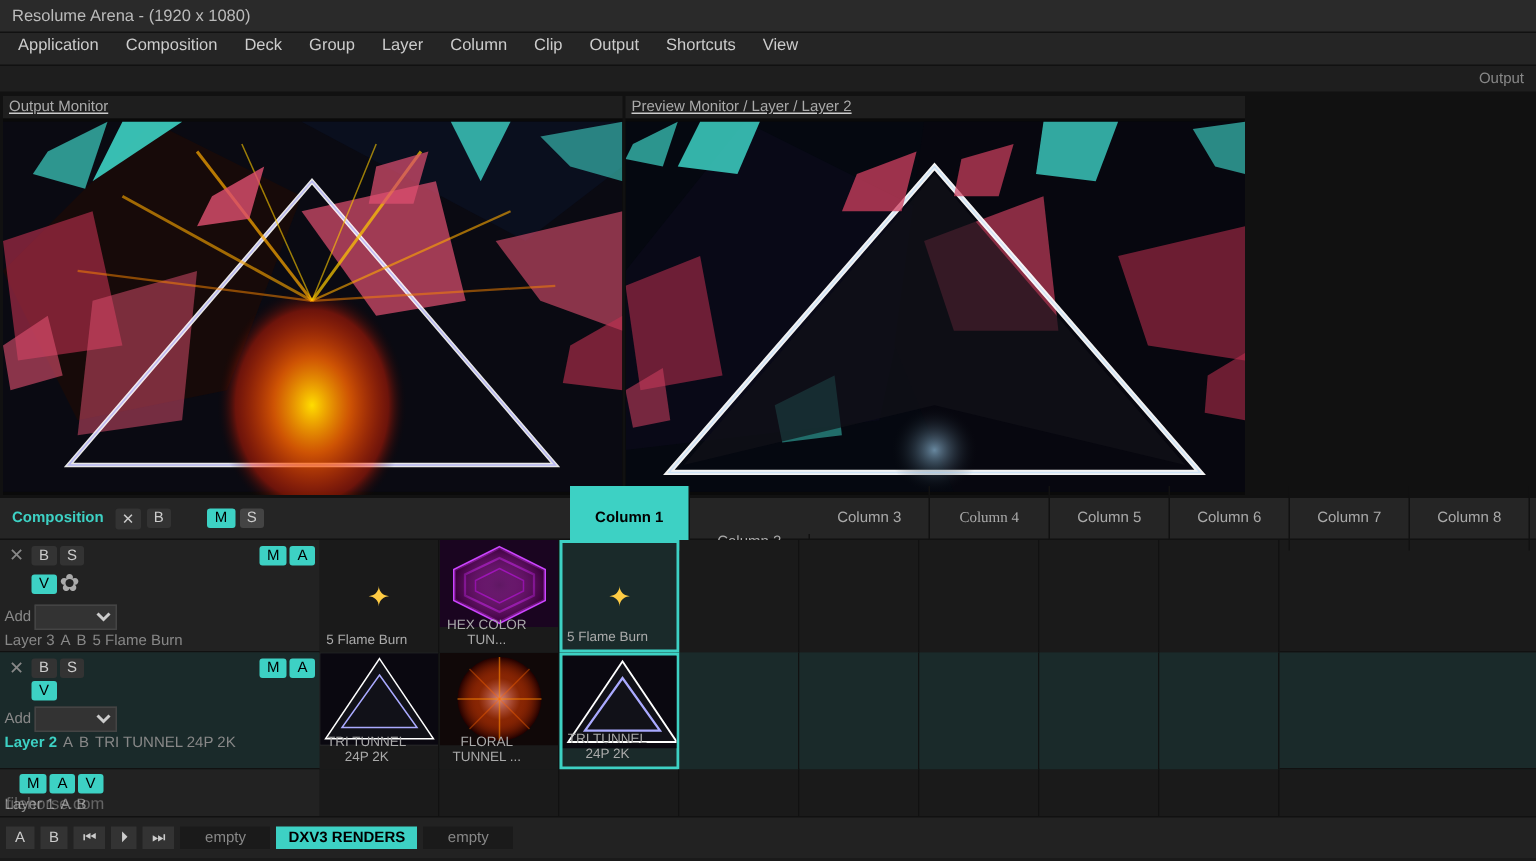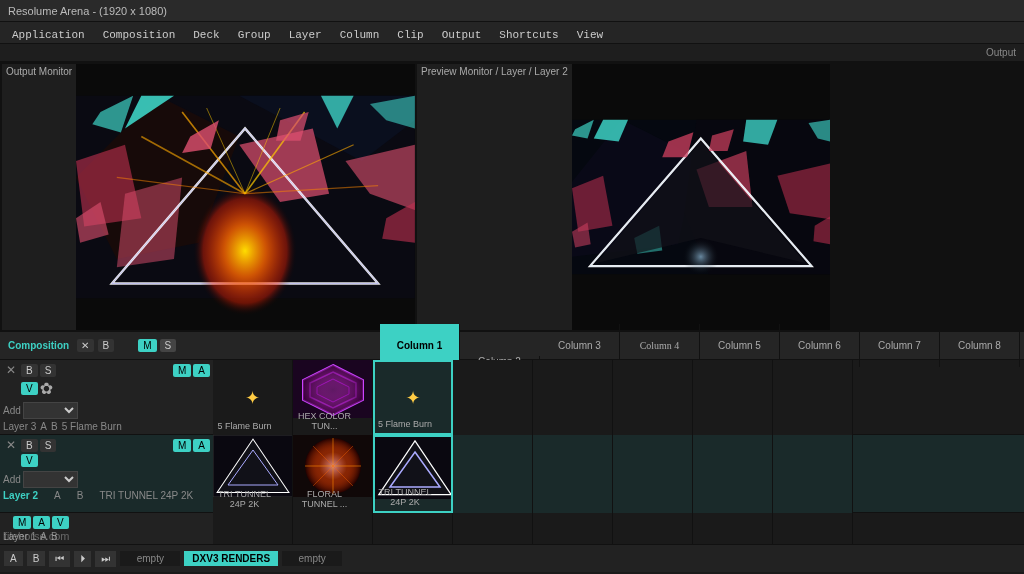--- a/index.html
+++ b/index.html
@@ -23,25 +23,24 @@
       font-size: 11px;
       color: #bbb;
       border-bottom: 1px solid #111;
     }
 
     
     #menu-bar {
       background: #252525;
       height: 22px;
       display: flex;
-      align-items: flex-end;
+      align-items: flex-start;
       padding: 0 4px;
       border-bottom: 1px solid #111;
       gap: 2px;
-      font-family: Liberation Mono, monospace;
     }
     .menu-item {
       padding: 2px 8px;
       cursor: pointer;
       color: #ccc;
       font-size: 11px;
     }
 
     
     #output-bar {
@@ -60,20 +59,22 @@
     #monitors {
       display: flex;
       height: 270px;
       background: #111;
       gap: 2px;
       padding: 2px;
     }
     .monitor-container {
       flex: 1;
       display: flex;
+      flex-direction: column;
+      text-decoration: underline;
     }
     .monitor-label {
       font-size: 10px;
       color: #aaa;
       padding: 2px 4px;
       background: #1e1e1e;
     }
     .monitor-view {
       flex: 1;
       background: #0a0a0a;
@@ -479,21 +480,21 @@
         <button class="btn-small btn-m">A</button>
       </div>
       <div style="display:flex; align-items:center; gap:2px;">
         <span style="width:16px;"></span>
         <button class="btn-small btn-v">V</button>
       </div>
       <div style="display:flex; align-items:center; gap:2px; margin-top:2px;">
         <span style="color:#888; font-size:10px;">Add</span>
         <select class="layer-select" style="width:55px;"><option></option></select>
       </div>
-      <div style="display:flex; align-items:center; gap:16px;">
+      <div style="display:flex; align-items:center; gap:4px;">
         <span style="font-size:10px; color:#3dd1c4; font-weight:bold;">Layer 2</span>
         <span style="font-size:10px; color:#888;">A</span>
         <span style="font-size:10px; color:#888;">B</span>
         <span style="font-size:10px; color:#888;">TRI TUNNEL 24P 2K</span>
       </div>
     </div>
 
     <div class="layer-cells">
 
       <div class="layer-cell" style="height:78px; overflow:hidden;">

